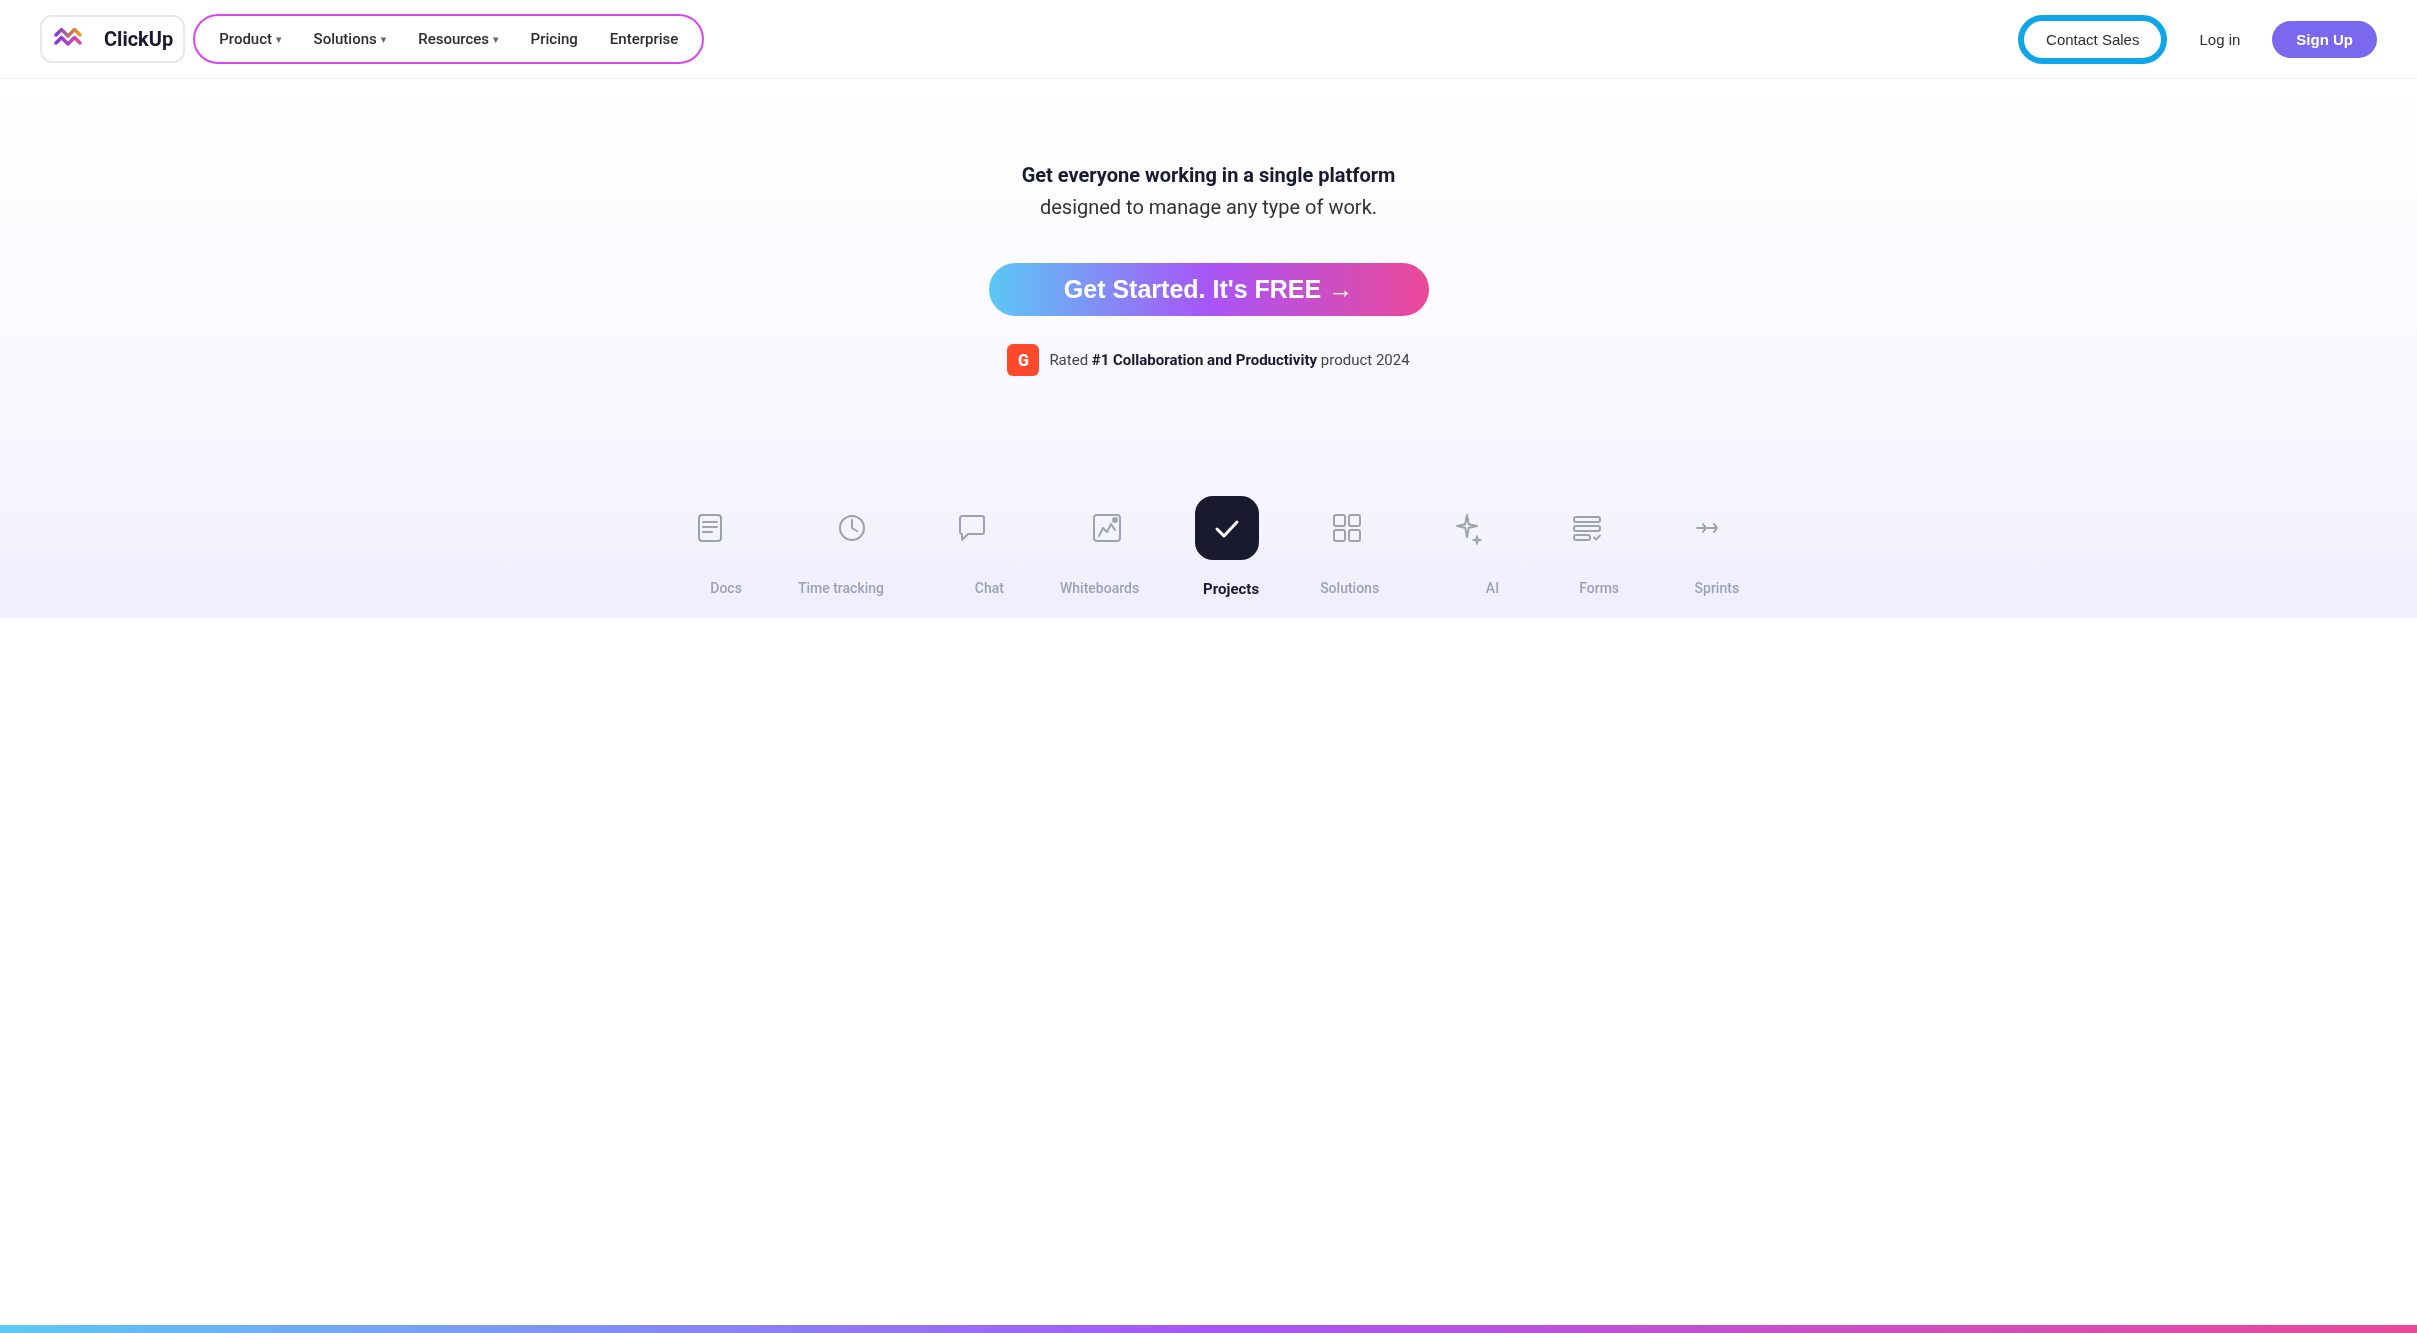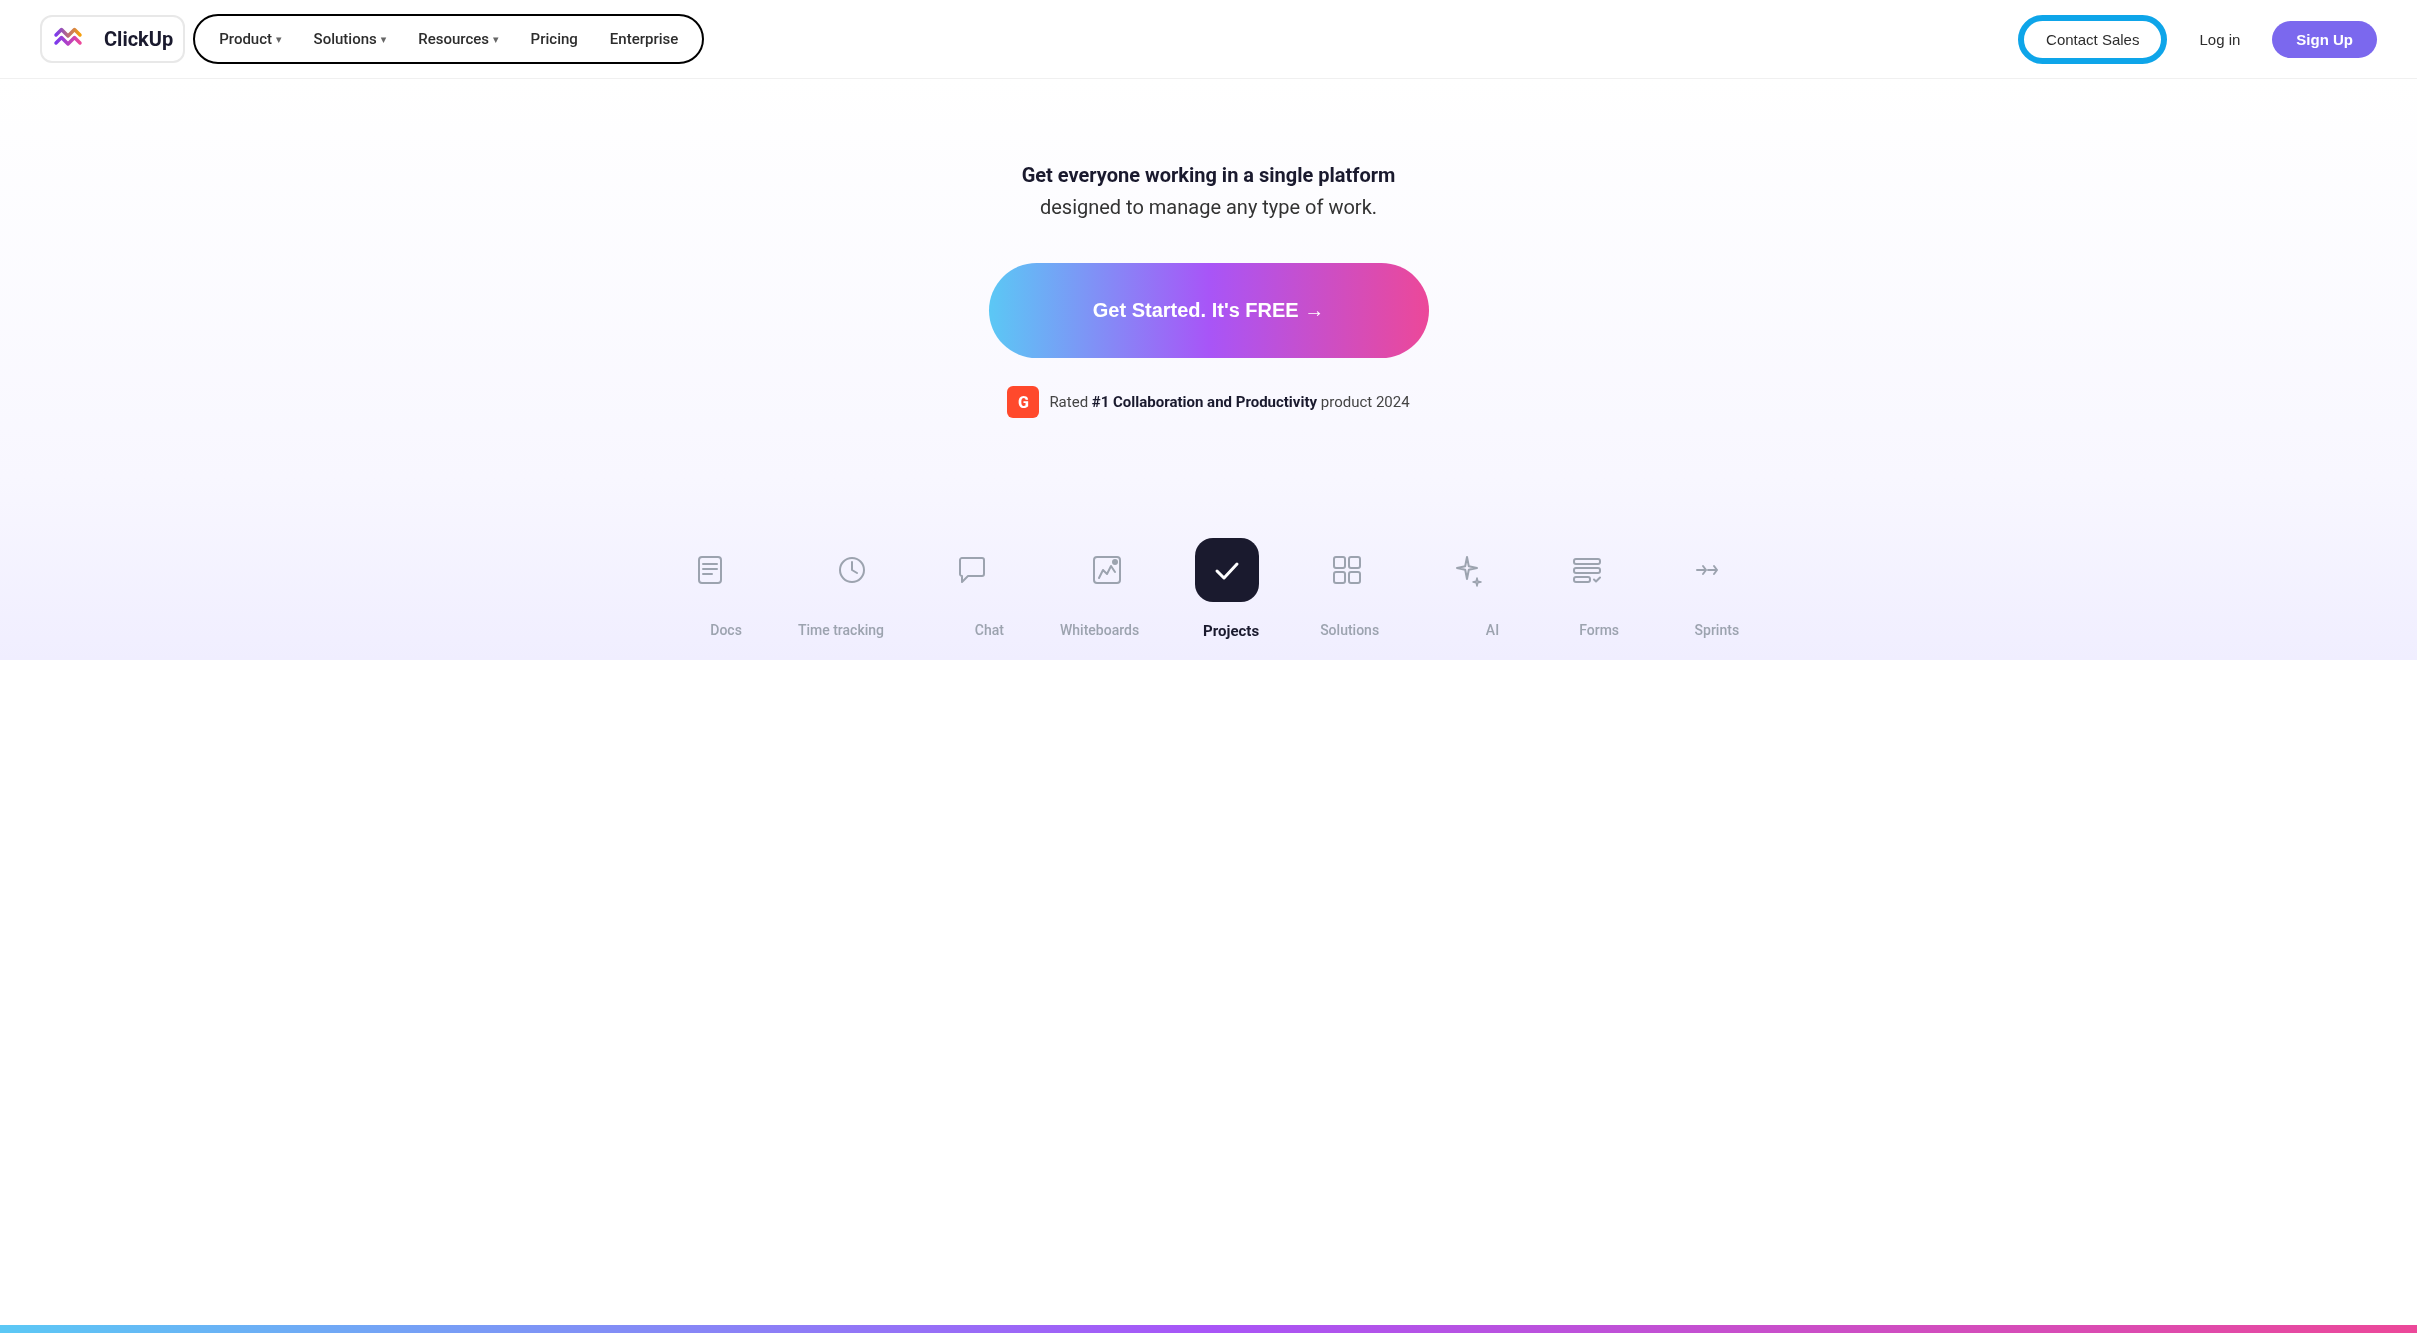--- a/index.html
+++ b/index.html
@@ -53,21 +53,21 @@
       font-size: 20px;
       font-weight: 700;
       color: #1a1a2e;
     }
 
     .nav-links {
       display: flex;
       align-items: center;
       gap: 4px;
       padding: 6px 10px;
-      border: 2px solid #000000;
+      border: 2px solid #d946ef;
       border-radius: 50px;
     }
 
     .nav-link {
       display: flex;
       align-items: center;
       gap: 4px;
       padding: 8px 14px;
       font-size: 15px;
       font-weight: 500;
@@ -168,26 +168,26 @@
 
     .hero-subtitle strong {
       font-weight: 700;
       color: #1a1a2e;
     }
 
     .btn-cta {
       display: inline-flex;
       align-items: center;
       gap: 10px;
-      padding: 36px 60px;
+      padding: 12px 60px;
       border: none;
       border-radius: 50px;
       background: linear-gradient(90deg, #5bc8f5, #a855f7, #ec4899);
       color: #ffffff;
-      font-size: 20px;
+      font-size: 25px;
       font-weight: 700;
       cursor: pointer;
       margin-bottom: 28px;
       transition: opacity 0.2s;
       min-width: 440px;
       justify-content: center;
     }
 
     .rating-badge {
       display: flex;

